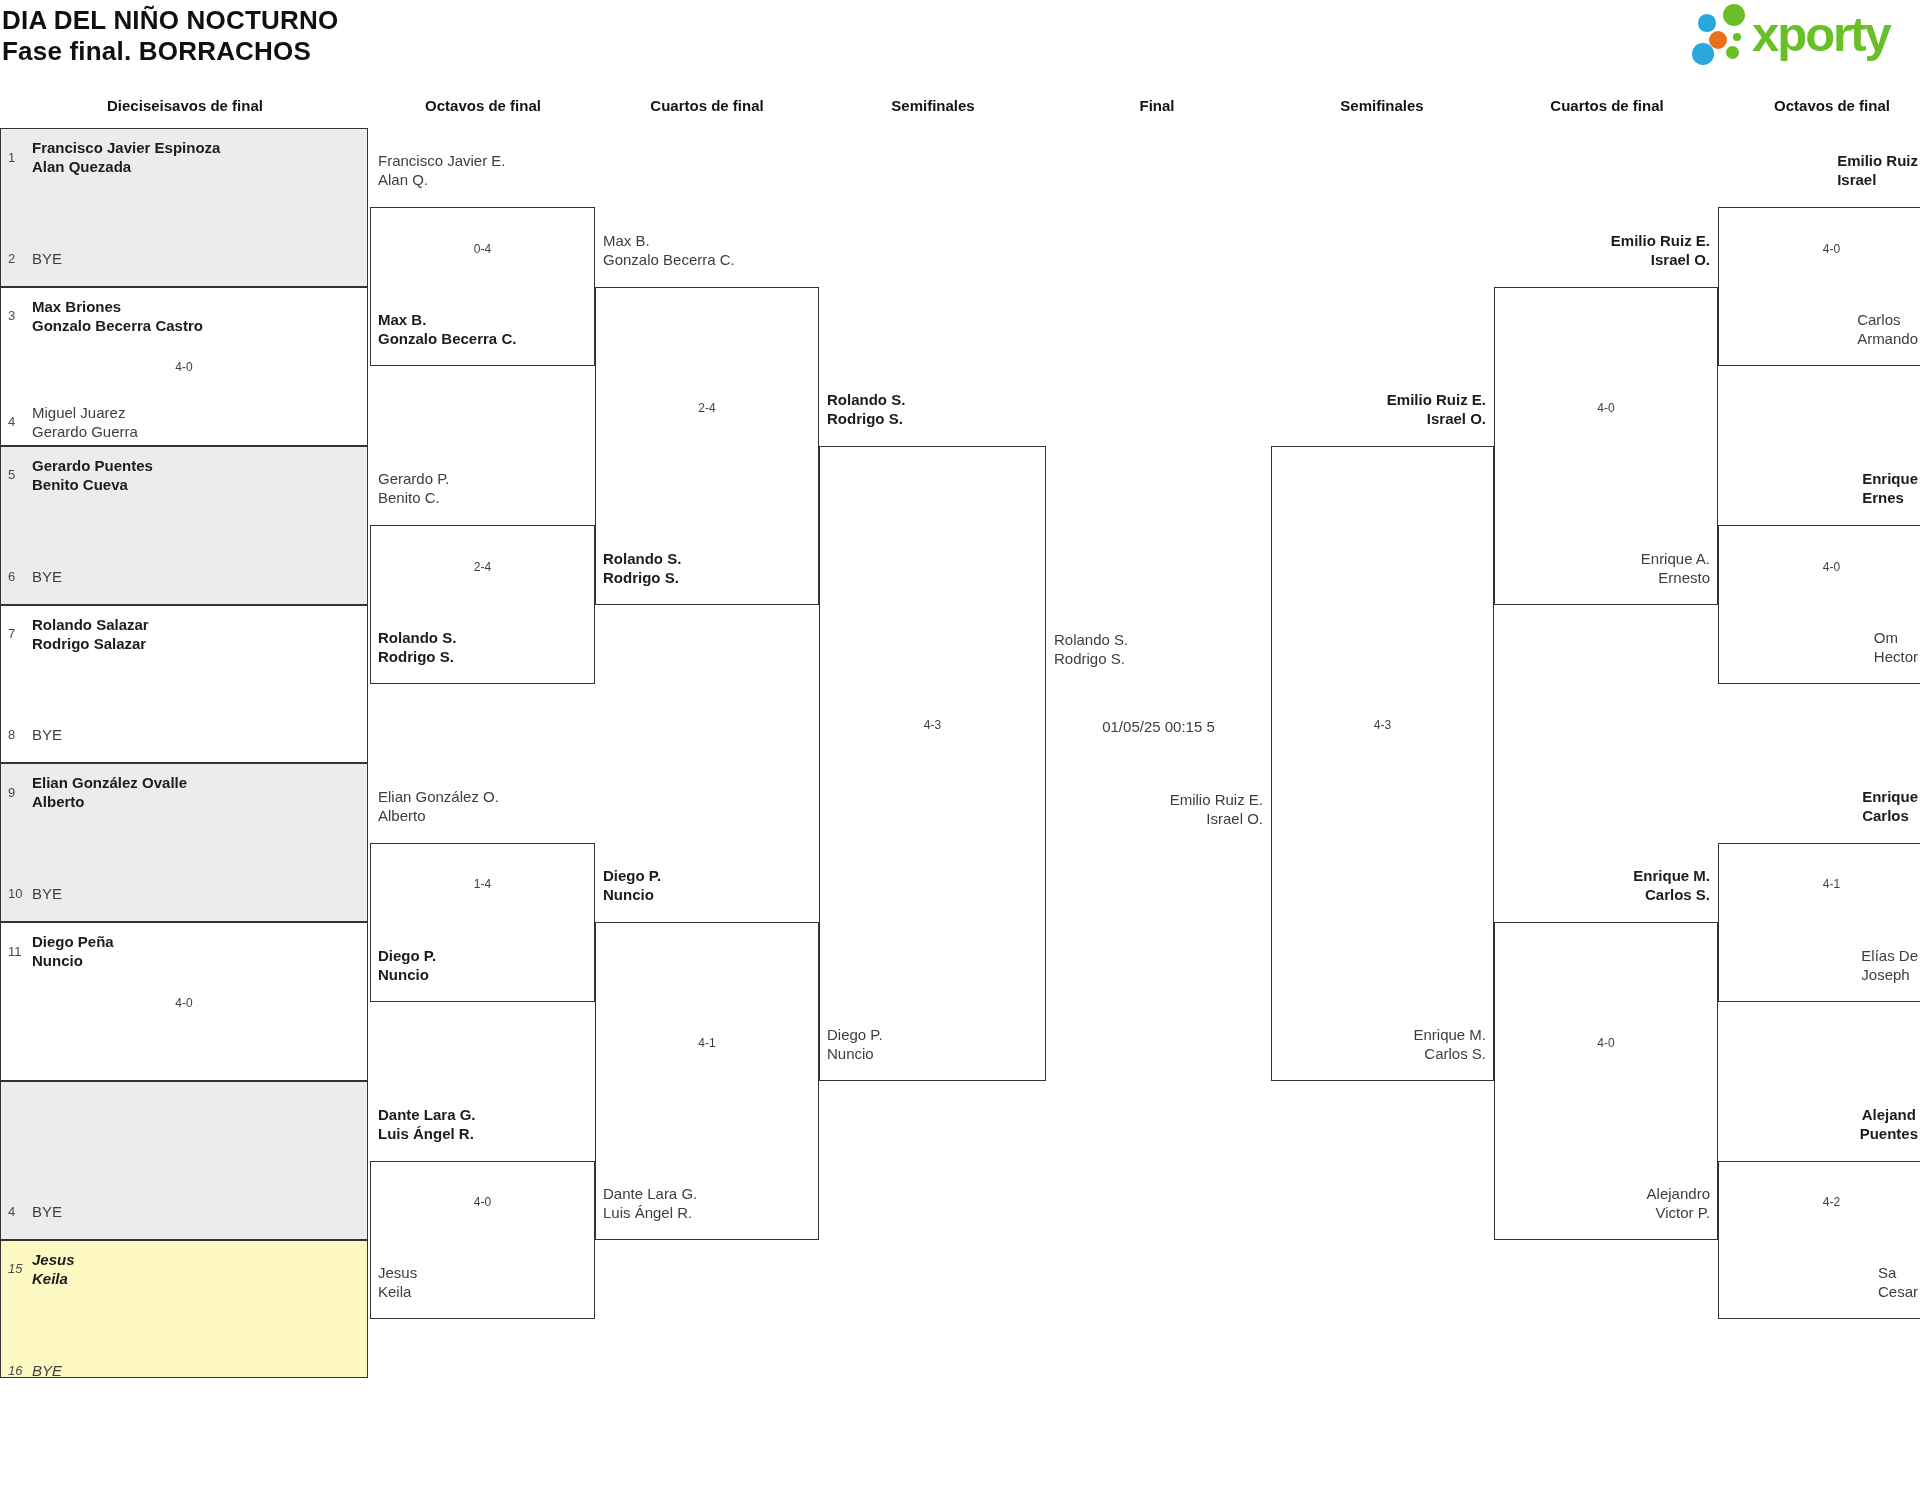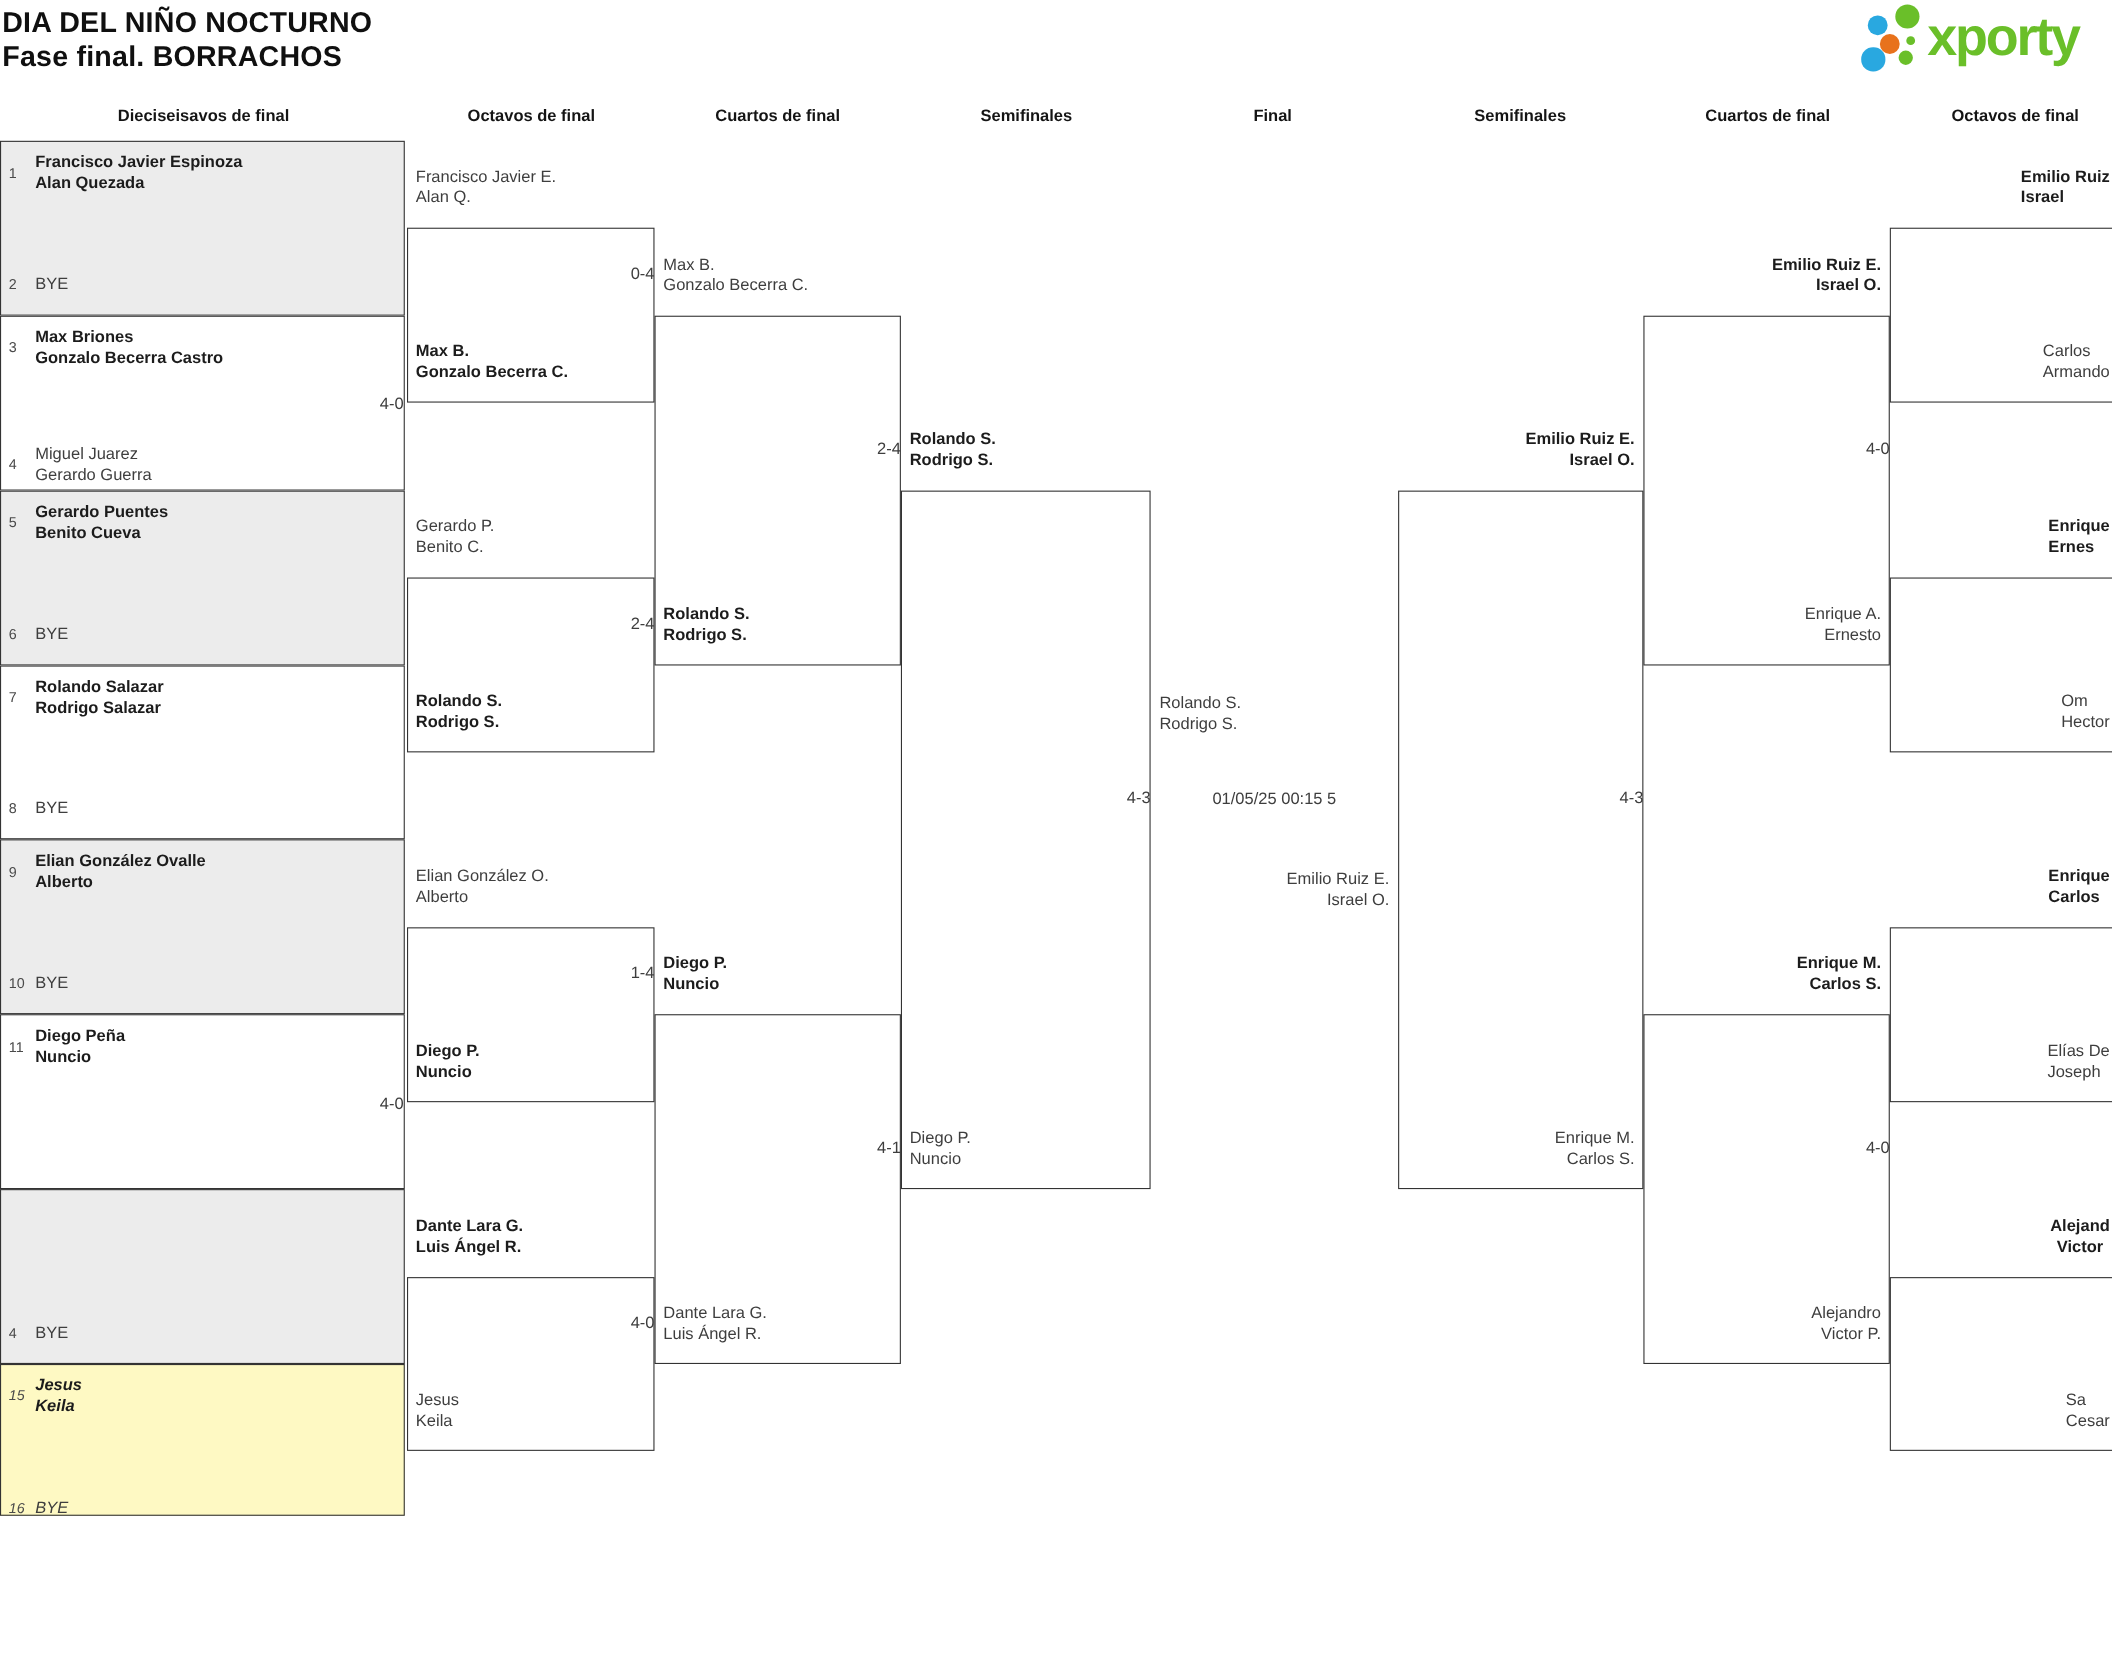--- a/index.html
+++ b/index.html
@@ -18,21 +18,21 @@
 
   
   .sbox{position:absolute;left:0;width:368px;border:1px solid #333;box-sizing:border-box;}
   .slot{position:absolute;left:0;width:360px;display:flex;align-items:center;}
   .num{min-width:21px;padding-left:7px;font-size:13px;color:#4a4a4a;flex:none;}
   .names{font-size:15px;line-height:19px;color:#3e3e3e;margin-left:3px;}
   .bold .names, .tlabel.bold{font-weight:700;color:#1c1c1c;}
 
   
   .rect{position:absolute;border:1px solid #333;box-sizing:border-box;background:transparent;}
-  .score{position:absolute;text-align:right;font-size:15px;line-height:19px;color:#3e3e3e;}
+  .score{position:absolute;text-align:center;font-size:12px;line-height:19px;color:#3e3e3e;}
   .tlabel{position:absolute;font-size:15px;line-height:19px;color:#3e3e3e;white-space:nowrap;}
   .tlabel.ral{text-align:right;}
   .sched{position:absolute;text-align:center;font-size:15px;line-height:19px;color:#3e3e3e;}
 </style>
 </head>
 <body>
 
 <div id="stage">
   <div class="title">
     <div>DIA DEL NIÑO NOCTURNO</div>
@@ -297,21 +297,21 @@
         <div>Carlos</div>
       </div>
       <div class="tlabel" style="top: 945.675px; right: 2px;">
         <div>Elías De</div>
         <div>Joseph</div>
       </div>
       <div class="rect" style="left: 1718px; width: 227px; top: 1160.52px; height: 158.85px;"></div>
       <div class="score" style="left: 1718px; width: 227px; top: 1192.95px;">4-2</div>
       <div class="tlabel bold" style="top: 1104.52px; right: 2px; text-align: center;">
         <div>Alejand</div>
-        <div>Victor</div>
+        <div>Puentes</div>
       </div>
       <div class="tlabel" style="top: 1263.38px; right: 2px;">
         <div>Sa</div>
         <div>Cesar</div>
       </div>
       <div class="tlabel" style="left: 1054px; top: 630px;">
         <div>Rolando S.</div>
         <div>Rodrigo S.</div>
       </div>
       <div class="sched" style="left: 1046px; width: 225px; top: 717px;">01/05/25 00:15 5</div>

